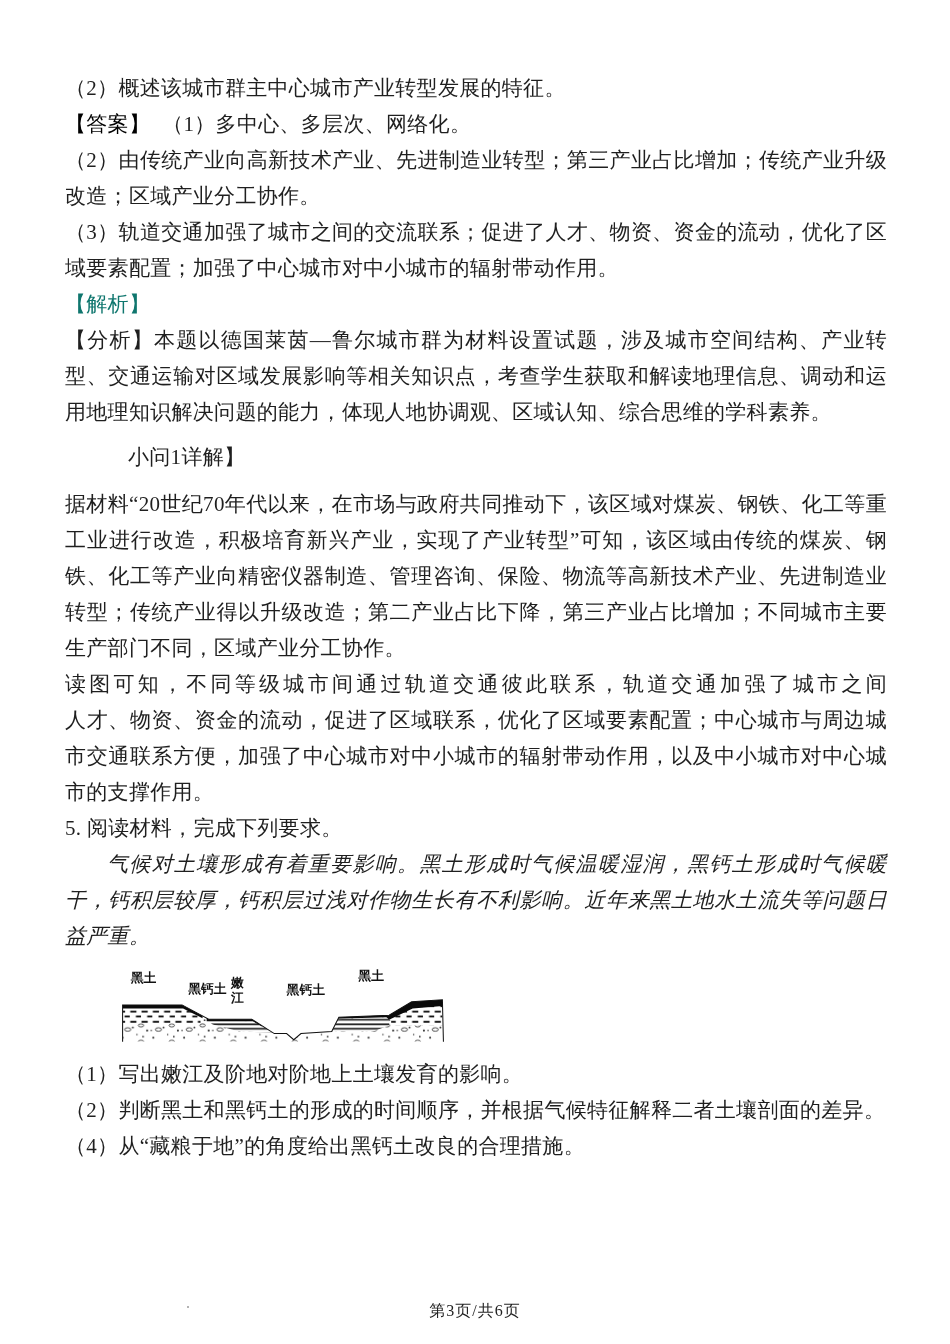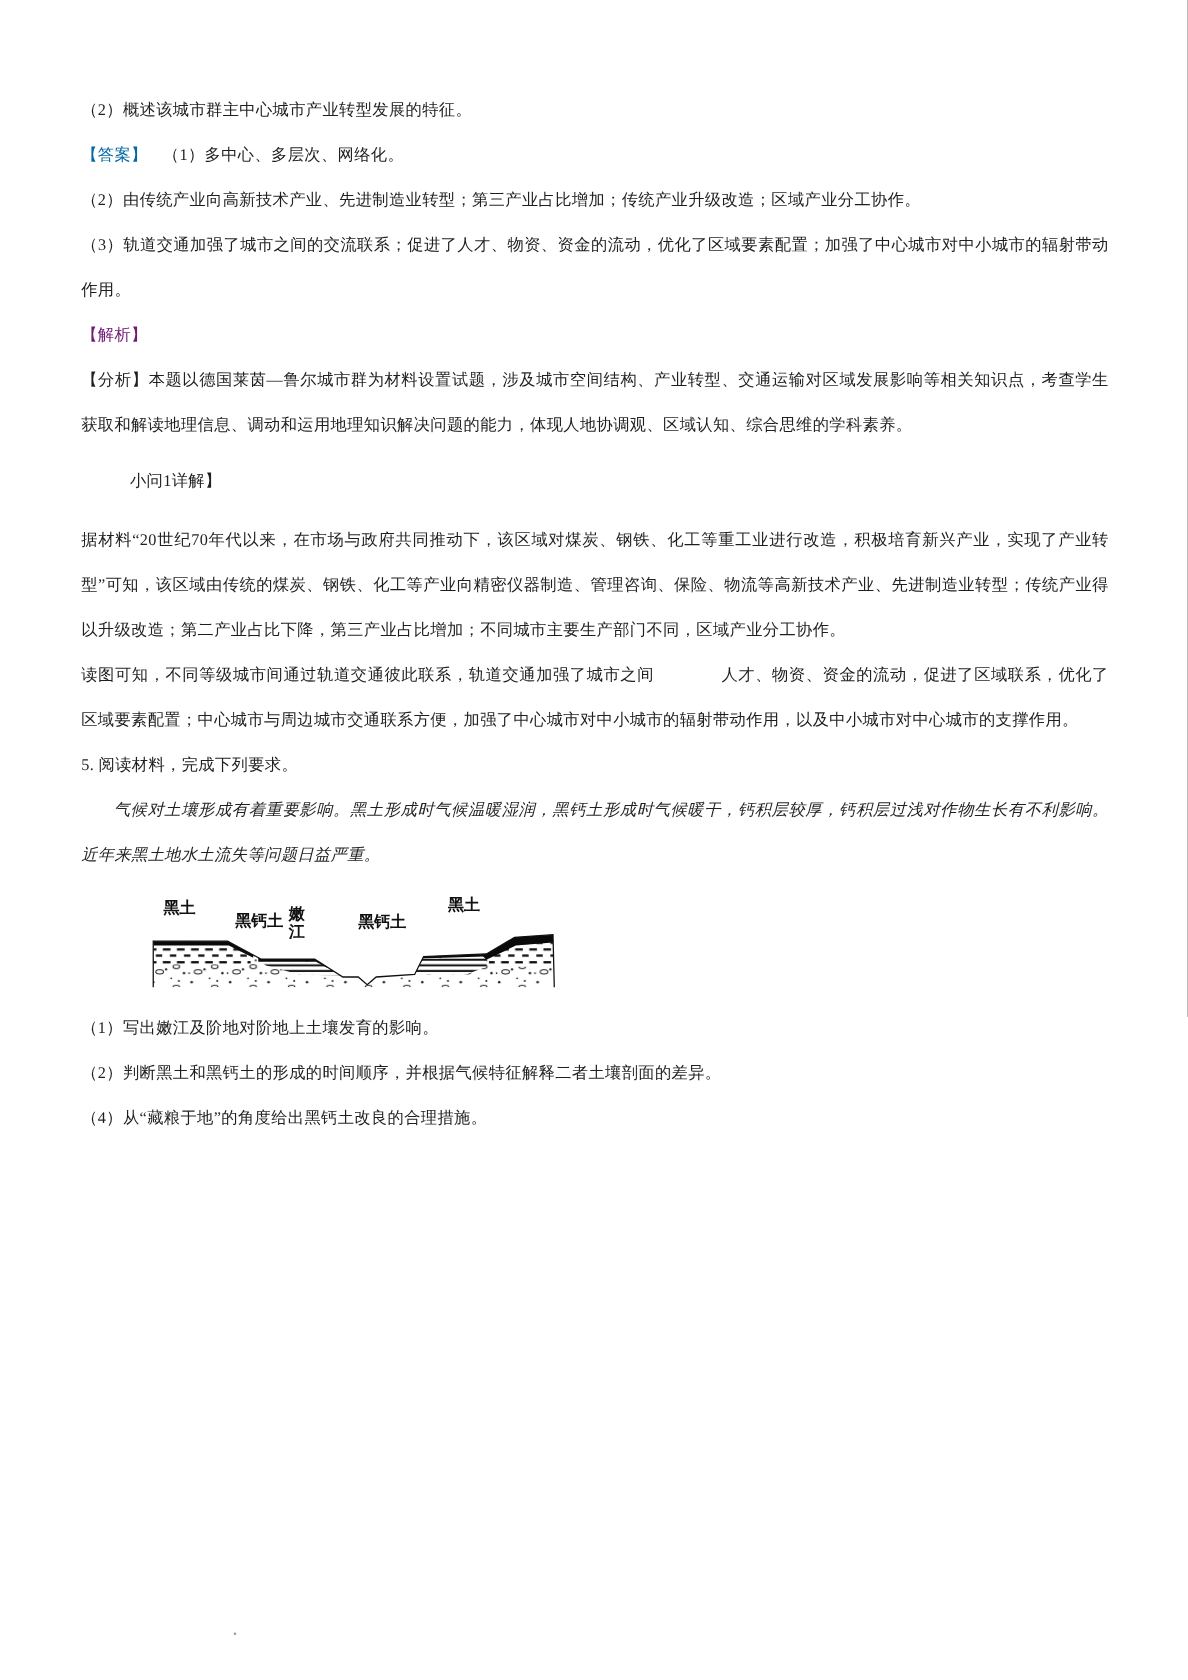--- a/index.html
+++ b/index.html
@@ -7,28 +7,28 @@
     position:relative;
     width:950px;height:1344px;
     background:#ffffff;
     font-family:"Liberation Serif","DejaVu Serif",serif;
     color:#1f1f1f;
     overflow:hidden;
   }
   .content{padding:70px 63px 0 65px;}
   .content p{
     margin:0;
-    font-size:13px;
+    font-size:21px;
     line-height:36px;
     text-align:justify;
     text-justify:inter-ideograph;
     letter-spacing:0.3px;
   }
-  .tag{color:#701a75;}
-  .tag-inline{color:#0369a1;margin-right:12px;}
+  .tag{color:#0f766e;}
+  .tag-inline{color:#000000;margin-right:12px;}
   .detail1-heading{text-indent:3em;margin-top:9px !important;margin-bottom:11px !important;}
   .material{font-style:italic;text-indent:2em;letter-spacing:0.8px;}
   .figure-wrap{margin:14px 0 6px 50px;width:335px;}
   .figure-wrap svg{display:block;}
   .fig-label{font-family:"Liberation Serif","DejaVu Serif",serif;font-size:12.5px;font-weight:700;fill:#111;}
   .footer{
     position:absolute;left:0;bottom:22px;width:100%;
     text-align:center;font-size:16px;color:#1f1f1f;letter-spacing:1px;
   }
   .stray-dot{
@@ -112,13 +112,14 @@
       </svg>
     </div>
 
     <p>（1）写出嫩江及阶地对阶地上土壤发育的影响。</p>
     <p>（2）判断黑土和黑钙土的形成的时间顺序，并根据气候特征解释二者土壤剖面的差异。</p>
     <p>（4）从“藏粮于地”的角度给出黑钙土改良的合理措施。</p>
 
   </div>
 
   <div class="stray-dot"></div>
+  <div class="footer">第3页/共6页</div>
 </div>
 
 </body></html>

